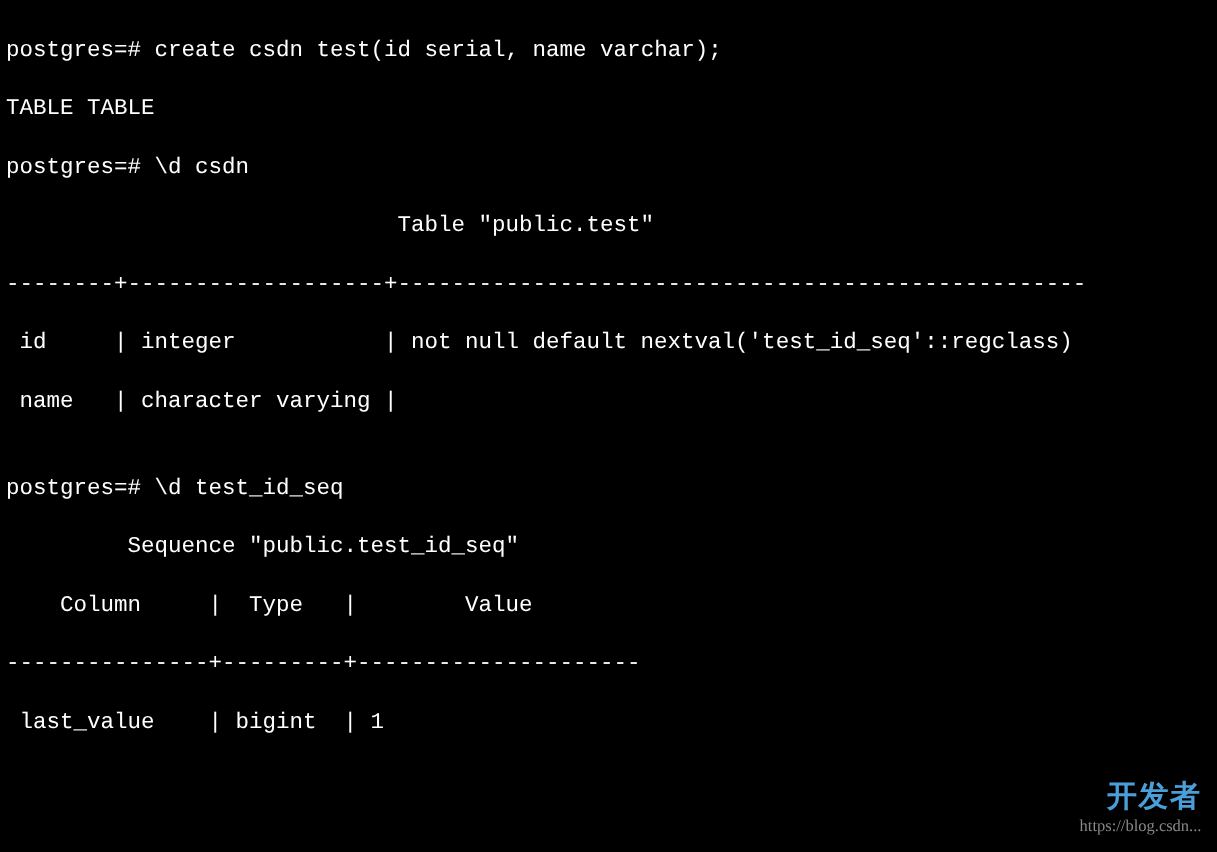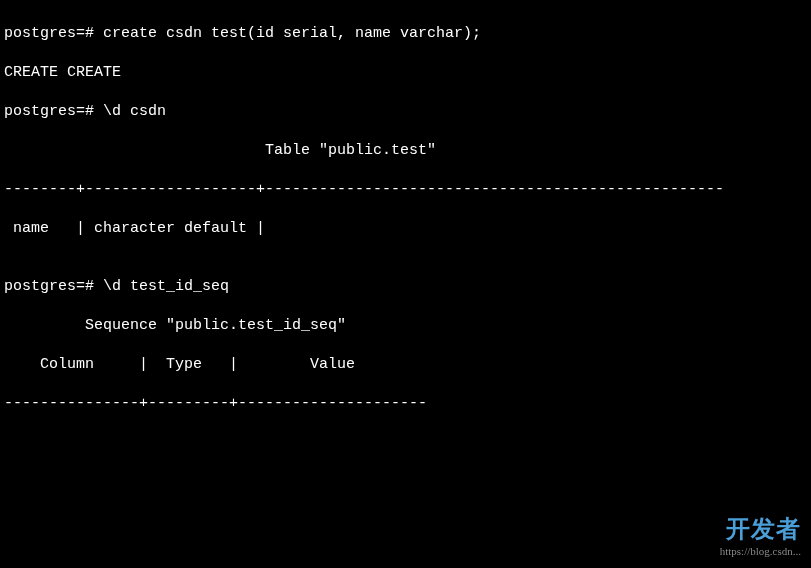--- a/index.html
+++ b/index.html
@@ -26,46 +26,48 @@
       display: block;
     }
     .watermark {
       position: absolute;
       bottom: 10px;
       right: 10px;
       text-align: right;
     }
     .watermark-text {
       color: #4a9fd8;
-      font-size: 24px;
+      font-size: 20px;
       font-weight: bold;
       font-family: Arial, sans-serif;
       letter-spacing: 1px;
     }
     .watermark-url {
       color: #888888;
       font-size: 11px;
       font-family: Liberation Serif, serif;
     }
   </style>
 </head>
 <body>
 
 <div class="terminal">
 <span class="line"><span>postgres=# </span><span>create csdn test(id serial, name varchar);</span></span>
-<span class="line">CREATE CREATE</span>
+<span class="line">TABLE TABLE</span>
 <span class="line"><span>postgres=# </span><span>\d csdn</span></span>
 <span class="line">                             Table "public.test"</span>
 <span class="line">--------+-------------------+---------------------------------------------------</span>
-<span class="line"> name   | character default |</span>
+<span class="line"> id     | integer           | not null default nextval('test_id_seq'::regclass)</span>
+<span class="line"> name   | character varying |</span>
 <span class="line"></span>
 <span class="line"><span>postgres=# </span><span>\d test_id_seq</span></span>
 <span class="line">         Sequence "public.test_id_seq"</span>
 <span class="line">    Column     |  Type   |        Value</span>
 <span class="line">---------------+---------+---------------------</span>
+<span class="line"> last_value    | bigint  | 1</span>
 
 
 
 
 
 
 
 
 
 </div>

